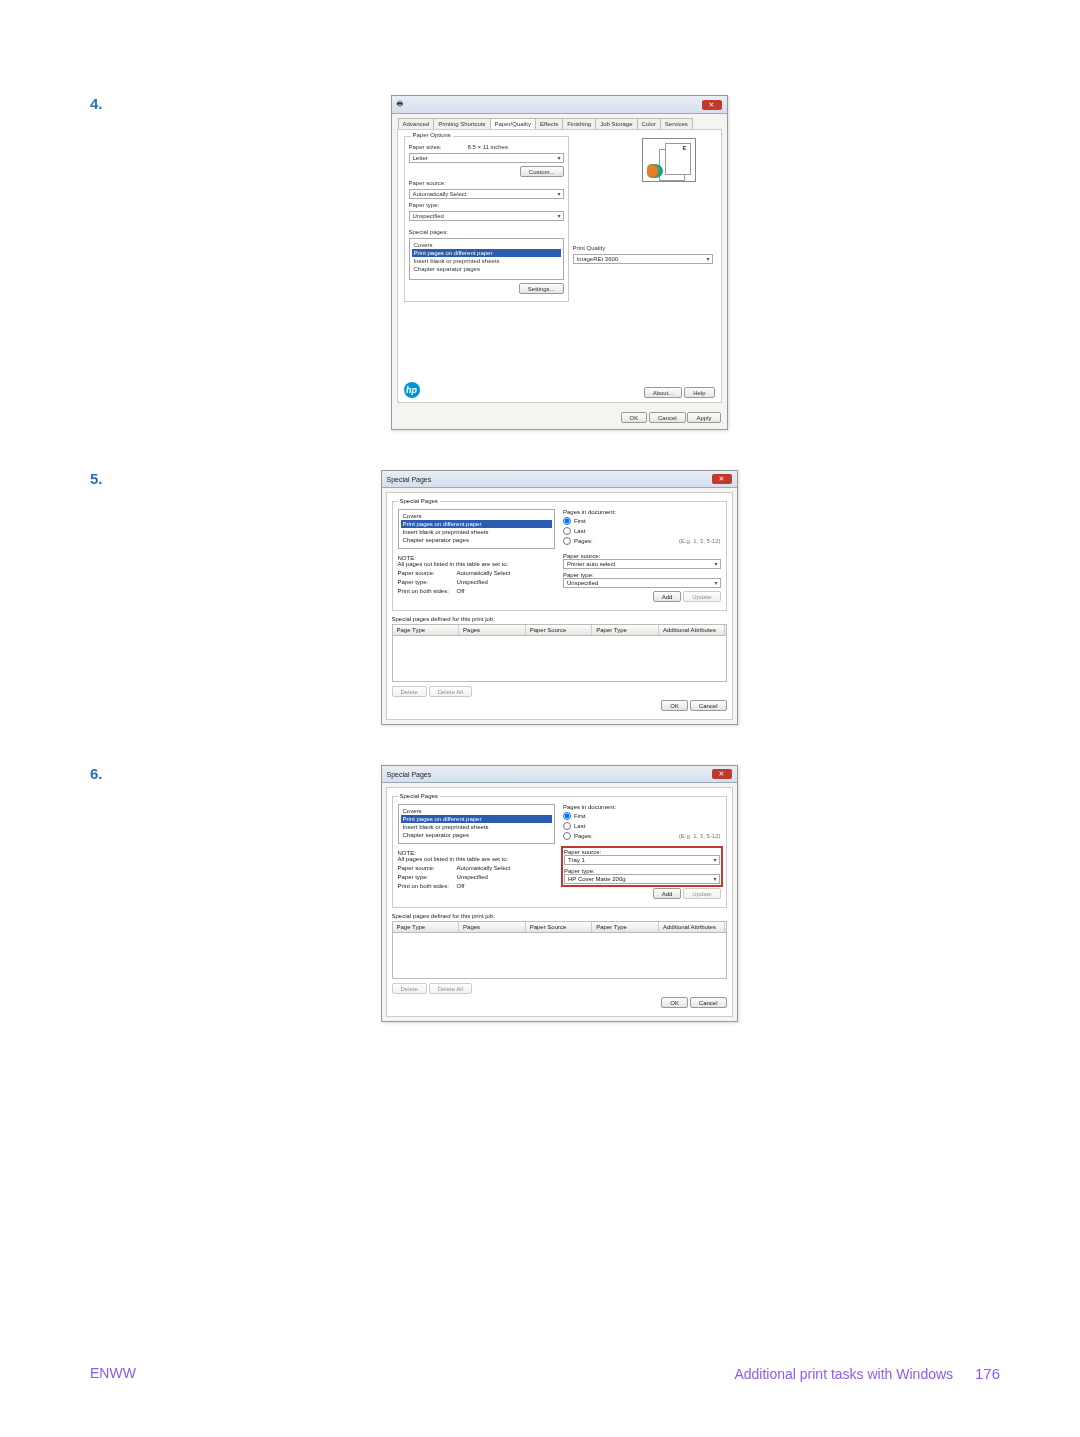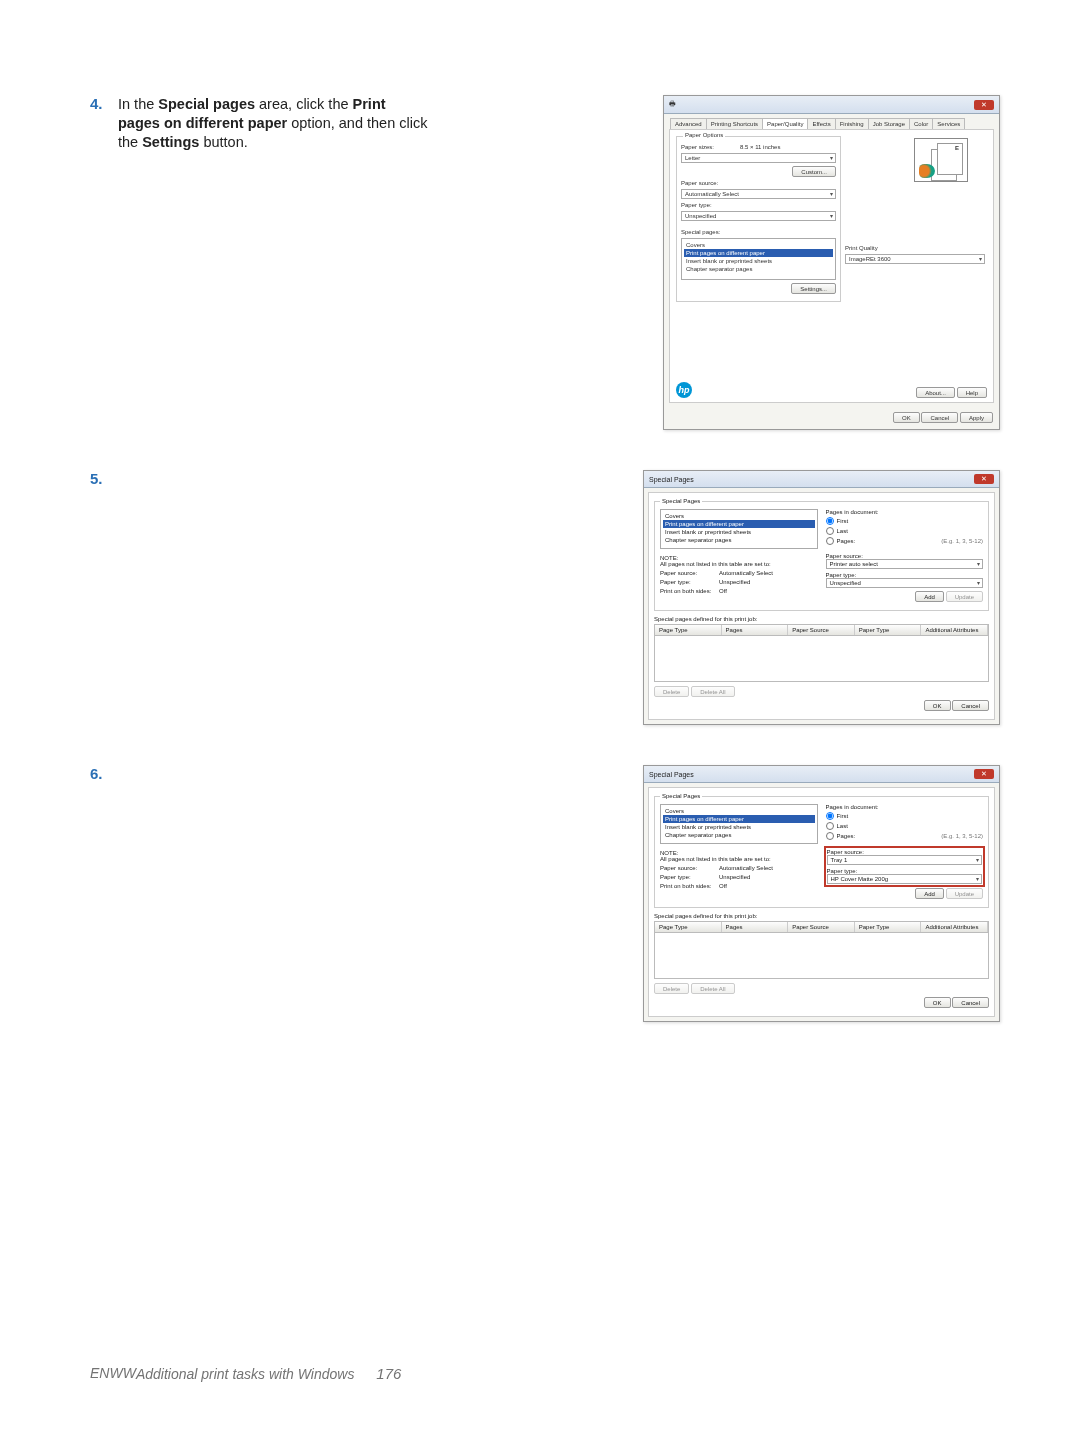--- a/index.html
+++ b/index.html
@@ -32,21 +32,21 @@
   .step-text {
     flex: 0 0 310px;
     font-size: 14.5px;
     line-height: 1.3;
     color: #222;
   }
   .step-text b { font-weight: bold; }
   .figcol {
     flex: 1;
     display: flex;
-    justify-content: flex-end;
+    justify-content: center;
   }
   .dlg {
     background: #f4f4f0;
     border: 1px solid #999;
     width: 335px;
     font-size: 6.5px;
     color: #333;
     box-shadow: 1px 1px 3px rgba(0,0,0,.15);
   }
   .dlg-title {
@@ -232,36 +232,33 @@
     background: #fff;
   }
   .foot-right { text-align: right; padding: 3px 0; }
   .red-outline { outline: 2px solid #c0392b; }
   .footer {
     position: absolute;
     bottom: 55px;
     left: 90px;
     right: 80px;
     display: flex;
+    justify-content: space-between;
     font-size: 14px;
-    color: #737373;
-    font-style: italic;
+    color: #8b5cf6;
   }
   .footer .pgnum { font-size: 15px; margin-left: 18px; }
 </style>
 </head>
 <body>
 
 <div class="page">
 
   <div class="step">
     <div class="step-num">4.</div>
-    <div class="step-text">
-      <span>In the </span><b>Special pages</b><span> area, click the </span><b>Print pages on different paper</b><span> option, and then click the </span><b>Settings</b><span> button.</span>
-    </div>
     <div class="figcol">
 
       <div class="dlg">
         <div class="dlg-title">
           <span>🖶</span>
           <span class="closebtn">✕</span>
         </div>
         <div class="tabs">
           <div class="tab">Advanced</div>
           <div class="tab">Printing Shortcuts</div>

